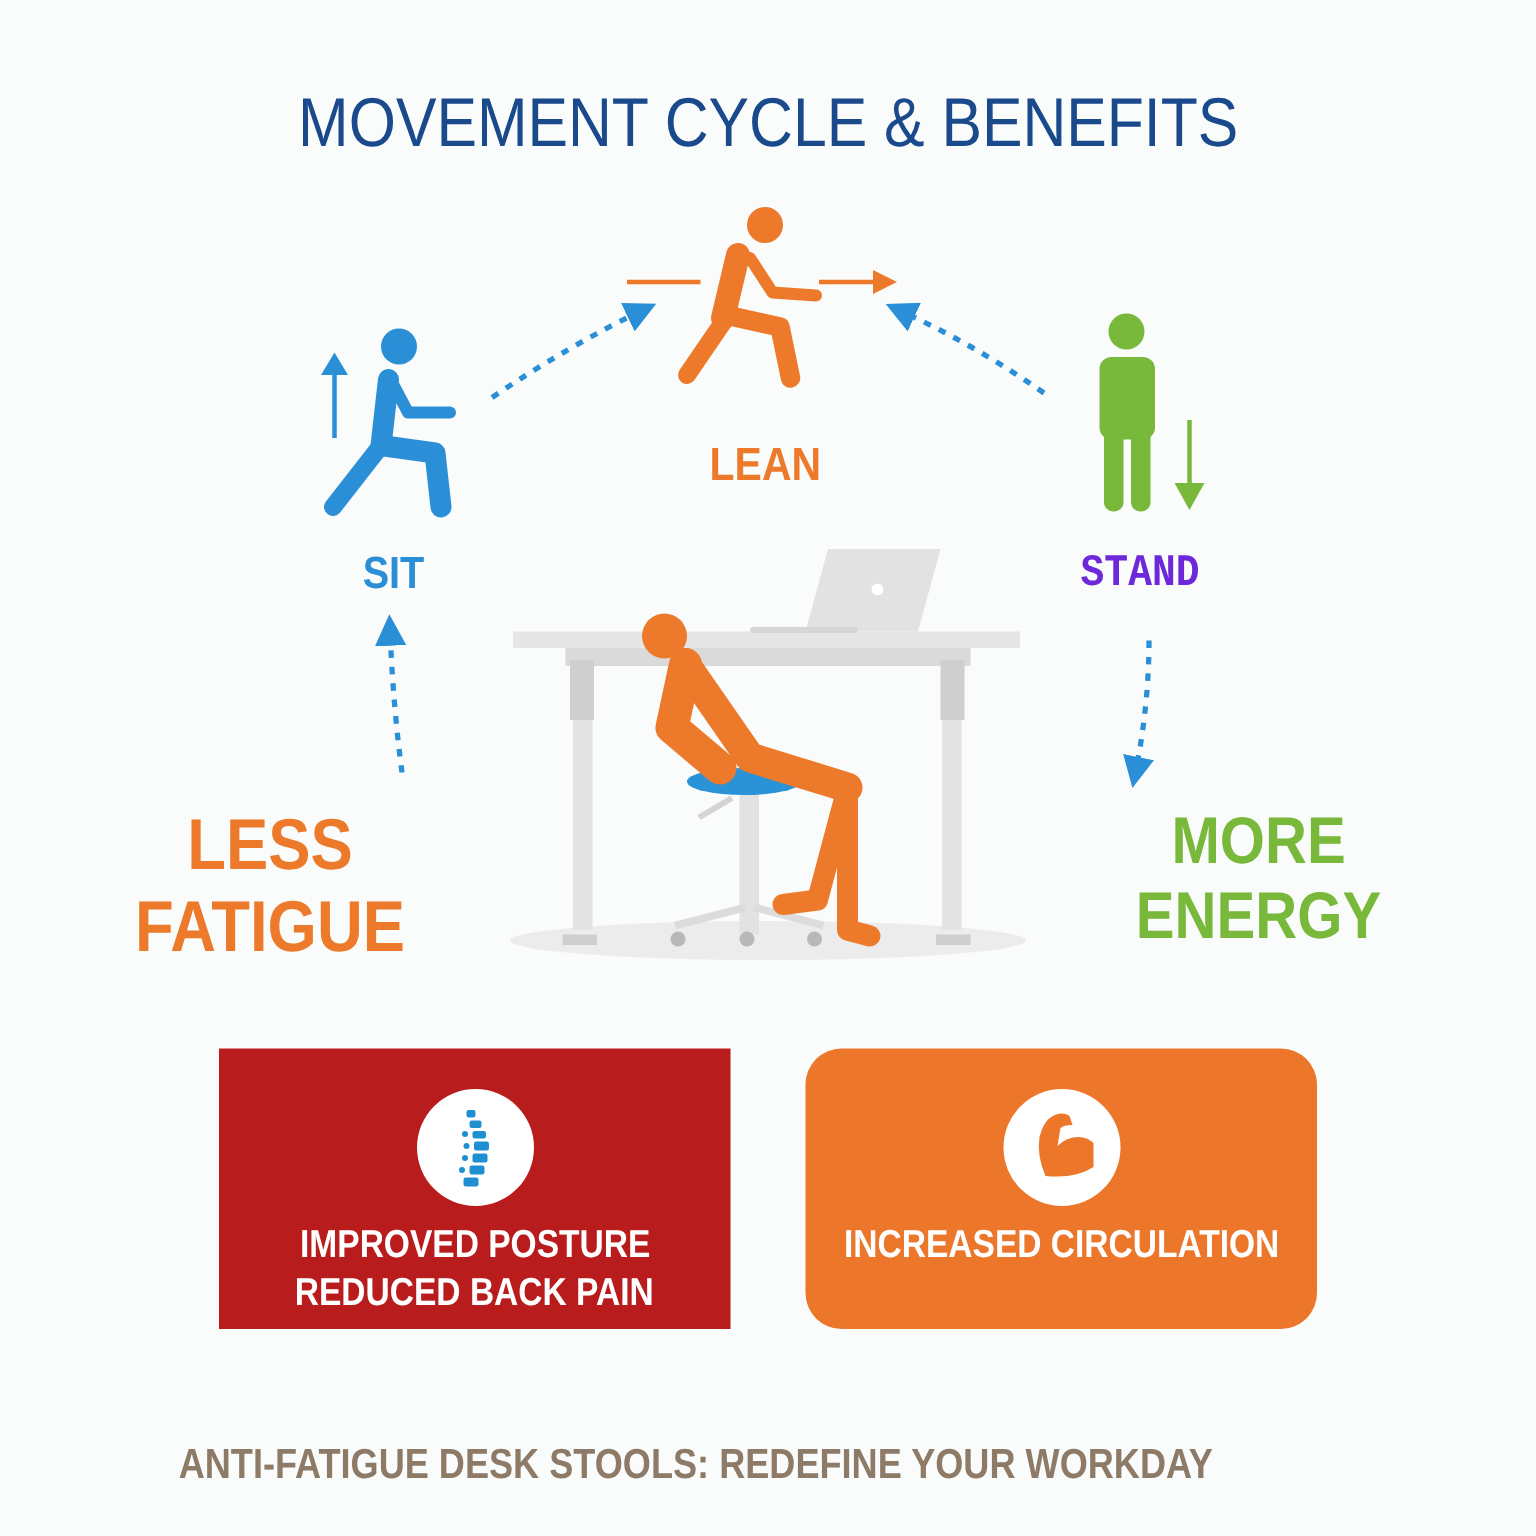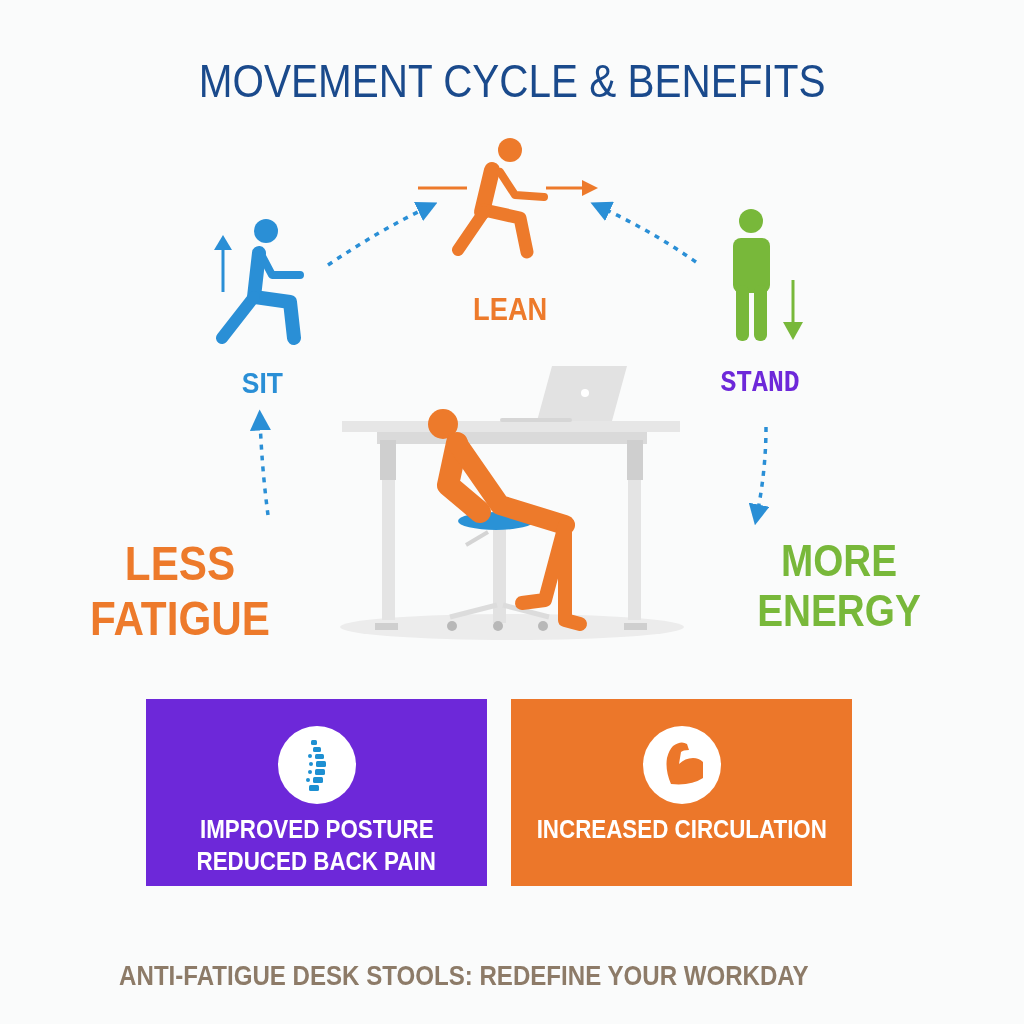--- a/index.html
+++ b/index.html
@@ -118,21 +118,21 @@
   </g>
 </svg>
 
 <div class="lbl" style="left:218px;top:366px;width:88px;font-size:30px;color:#2a8fd6;"><span>SIT</span></div>
 <div class="lbl" style="left:450px;top:292px;width:120px;font-size:31px;color:#ed7a2b;"><span>LEAN</span></div>
 <div class="lbl" style="left:700px;top:366px;width:120px;font-size:30px;color:#6d28d9;font-family:Liberation Mono, monospace;"><span>STAND</span></div>
 
 <div class="lbl" style="left:30px;top:536px;width:300px;font-size:48px;color:#ed7a2b;text-decoration:underline;"><span>LESS FATIGUE</span></div>
 <div class="lbl" style="left:684px;top:536px;width:310px;font-size:44px;color:#78b83a;"><span>MORE ENERGY</span></div>
 
-<div class="card" style="left:146px;background:#6d28d9;">
+<div class="card" style="left:146px;background:#b91c1c;">
   <div class="circle">
     <svg width="78" height="78" viewBox="0 0 78 78">
       <g fill="#1e90d2">
         <rect x="33" y="14" width="6" height="5" rx="1.5"></rect>
         <rect x="35" y="21" width="8" height="5" rx="1.5"></rect>
         <rect x="37" y="28" width="9" height="5" rx="1.5"></rect>
         <rect x="38" y="35" width="10" height="6" rx="1.5"></rect>
         <rect x="37" y="43" width="10" height="6" rx="1.5"></rect>
         <rect x="35" y="51" width="10" height="6" rx="1.5"></rect>
         <rect x="31" y="59" width="10" height="6" rx="1.5"></rect>
@@ -142,21 +142,21 @@
           <circle cx="30" cy="54" r="2"></circle>
       </g>
     </svg>
   </div>
   <div class="text">
     <div><span>IMPROVED POSTURE</span></div>
     <div><span>REDUCED BACK PAIN</span></div>
   </div>
 </div>
 
-<div class="card" style="left:511px;background:#ec772a;">
+<div class="card" style="left:537px;background:#ec772a;border-radius:24px;">
   <div class="circle">
     <svg width="78" height="78" viewBox="0 0 78 78">
       <path d="M30,20 Q38,14 44,18 L46,24 Q40,24 38,26 L36,38 Q42,32 50,32 Q56,32 60,36 L60,52 Q48,60 28,58 Q22,44 24,32 Q26,24 30,20 z" fill="#ec772a"></path>
     </svg>
   </div>
   <div class="text">
     <div><span>INCREASED CIRCULATION</span></div>
   </div>
 </div>
 

